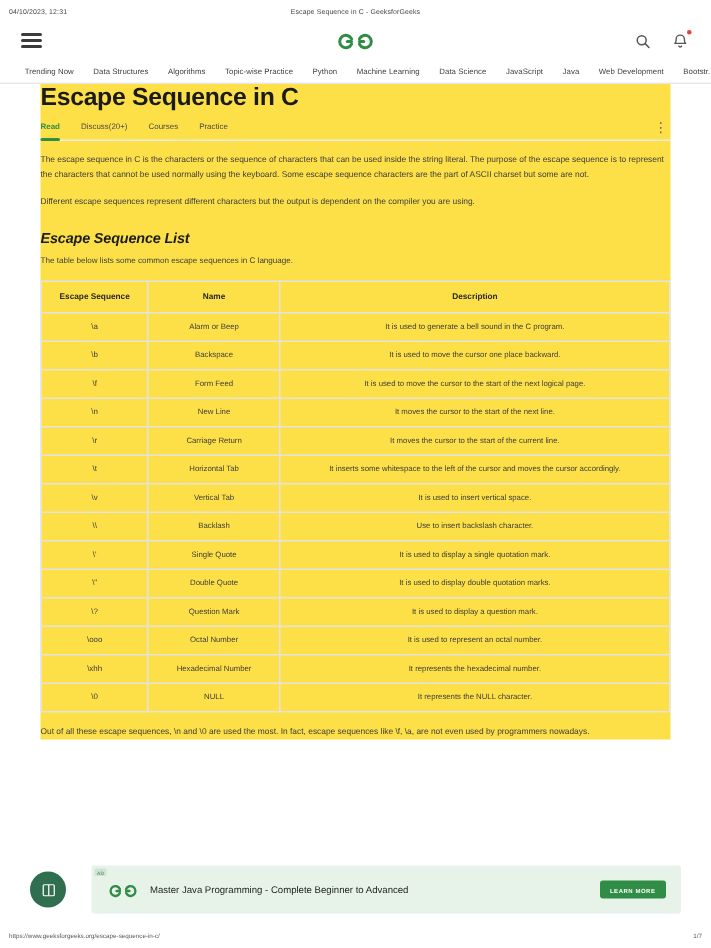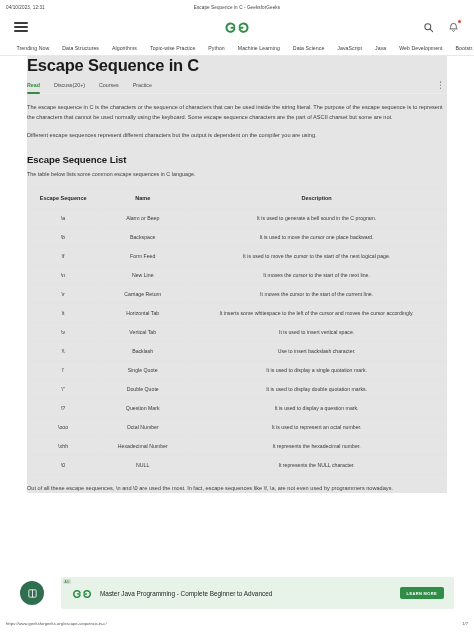--- a/index.html
+++ b/index.html
@@ -41,42 +41,42 @@
     padding: 0 10px; border-bottom:1px solid #e8e8e8;
     overflow:hidden; white-space:nowrap;
   }
   .navstrip .nav-item {
     font-size: 5.2px; color:#3d3d3d; padding: 0 6.5px; cursor:pointer; letter-spacing:.05px;
   }
 
   
   .sheet {
     position:absolute; left:27px; top:56px; width:420px;
-    background:#e5e5e5;
+    background:#fde047;
   }
   .art-title {
     font-size: 16.5px; font-weight: 700; color:#1b1b1b;
     letter-spacing:-.2px; margin-bottom: 7px;
   }
   .tabs { display:flex; align-items:flex-end; gap:14px; border-bottom:1px solid #ececec; padding-bottom:3px; position:relative; }
   .tab { font-size:5.3px; color:#4a4a4a; cursor:pointer; padding-bottom:2px; position:relative; }
   .tab.active { color:#2f8d46; font-weight:700; }
   .tab.active:after {
     content:""; position:absolute; left:0; right:0; bottom:-3.5px; height:1.5px; background:#2f8d46; border-radius:1px;
   }
   .tabs-more {
     margin-left:auto; font-size:9px; line-height:6px; color:#666; letter-spacing:0;
     cursor:pointer; transform: translateY(-2px); padding:0 2px;
   }
 
   .body-p {
     font-size: 5.6px; line-height: 9.6px; color:#3d3d3d; margin-top: 9px; text-align:left;
   }
   .sec-h2 {
-    font-size: 9.6px; font-weight:700; color:#1b1b1b; margin-top: 13px; letter-spacing:-.1px;
+    font-size: 9.6px; font-weight:700; color:#1b1b1b; margin-top: 13px; letter-spacing:-.1px;font-style:italic;
   }
   .sec-sub { font-size:5.4px; color:#3d3d3d; margin-top:6px; }
 
   
   table.esc {
     width: 100%; border-collapse: collapse; margin-top: 10px;
     table-layout: fixed;
   }
   table.esc th, table.esc td {
     border: 1px solid #e3e3e3; text-align:center; vertical-align:middle;

